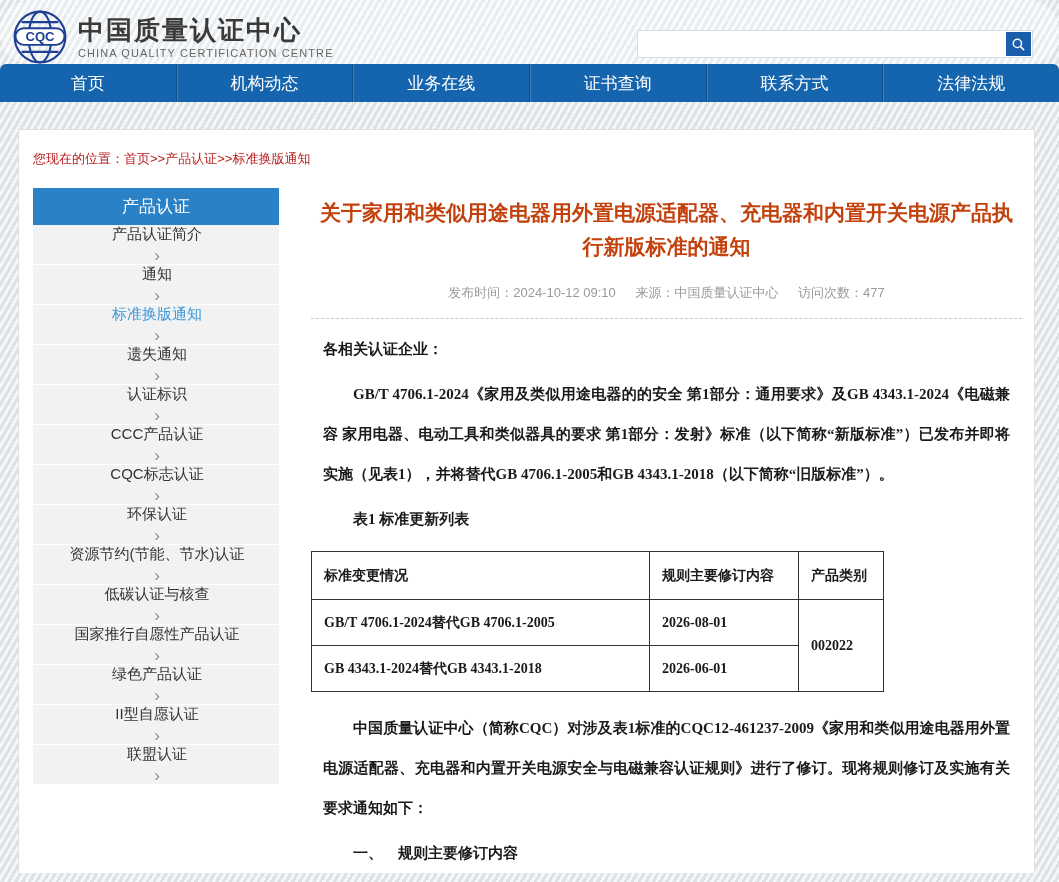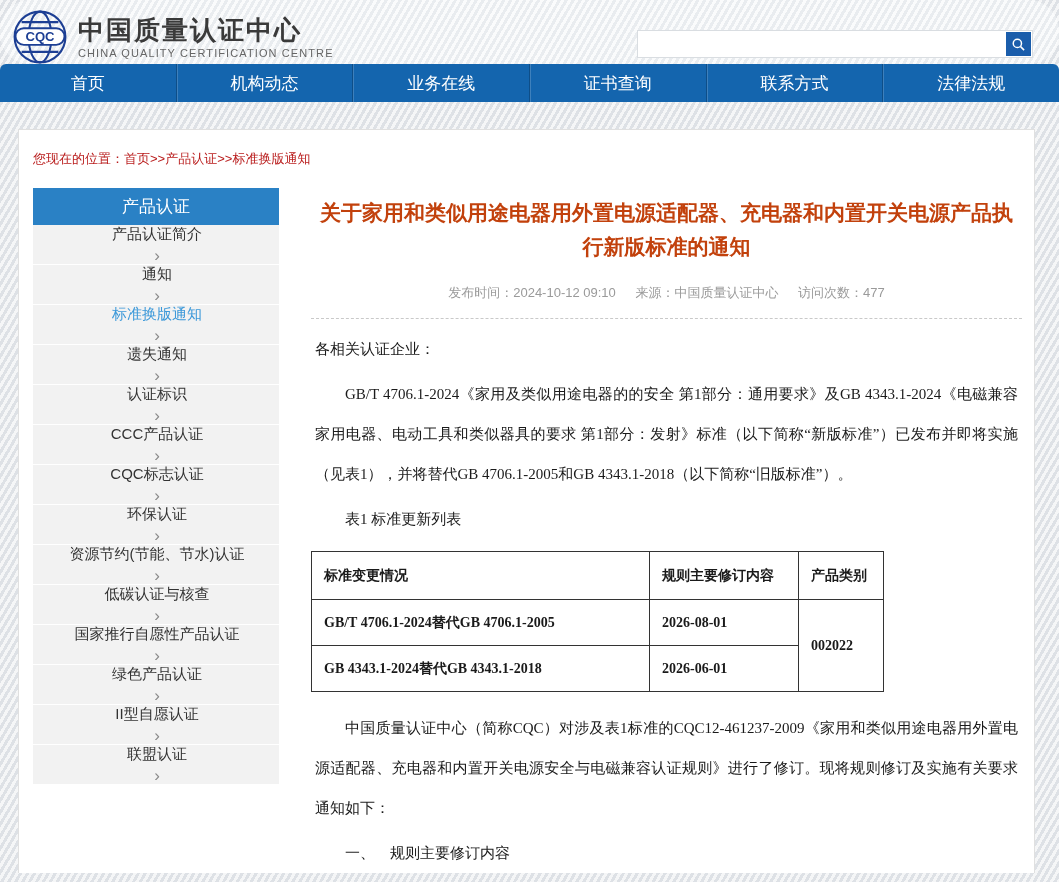--- a/index.html
+++ b/index.html
@@ -68,21 +68,21 @@
   .article-title{
     margin:0;padding-top:8px;font-size:21px;font-weight:700;color:#c2410c;
     text-align:center;line-height:34px;
   }
   .meta{
     margin-top:20px;padding-bottom:16px;text-align:center;
     font-size:13px;color:#9a9a9a;border-bottom:1px dashed #c9c9c9;
   }
   .meta-item{margin:0 8px;}
   .article-body{font-family:"Liberation Serif","DejaVu Serif",serif;font-size:15px;color:#1a1a1a;}
-  .article-body p{margin:5px 4px 0;line-height:40px;white-space:pre-wrap;text-align:justify;}
+  .article-body p{margin:5px 12px 0;line-height:40px;white-space:pre-wrap;text-align:justify;font-weight:bold;}
   .article-body p.salutation{margin-top:10px;}
   .article-body p.indent{text-indent:2em;}
   .std-table{
     border-collapse:collapse;table-layout:fixed;width:572px;
     margin:12px 0 16px;font-size:14px;color:#1a1a1a;
   }
   .std-table th,.std-table td{
     border:1px solid #333;text-align:left;font-weight:700;
     padding:6px 12px;vertical-align:middle;
   }

